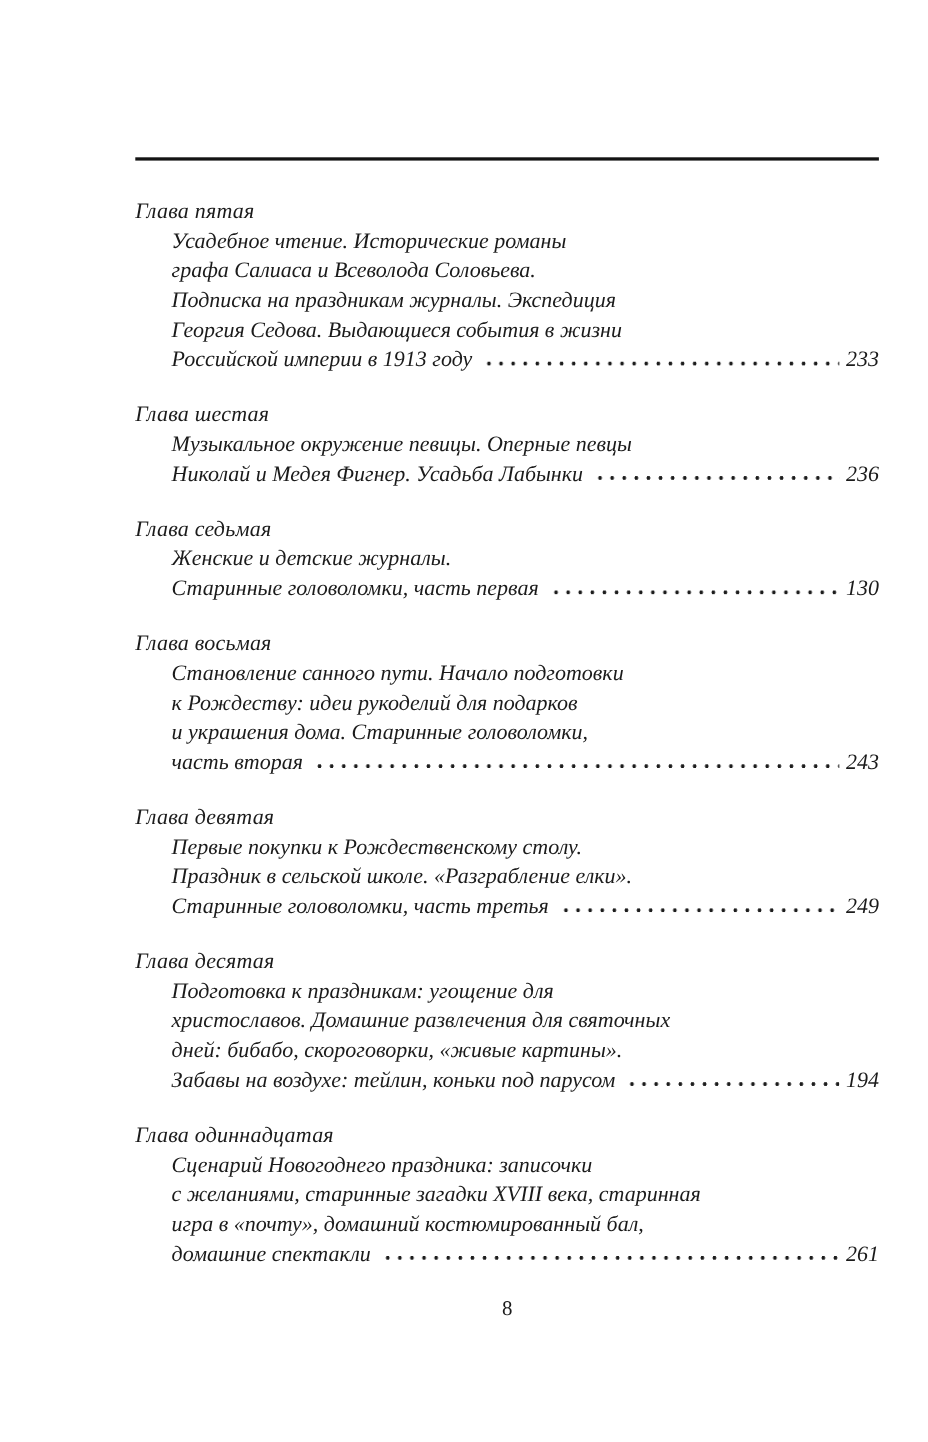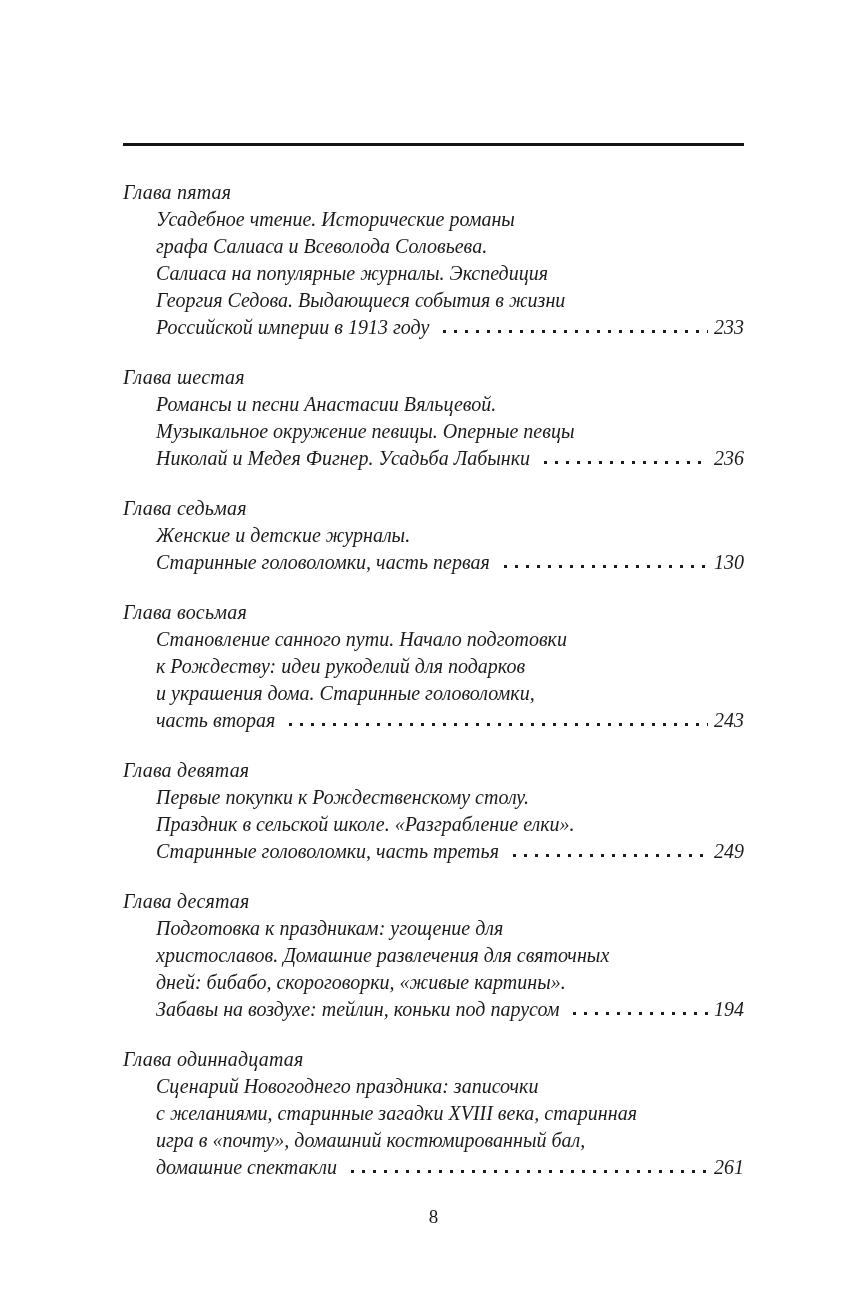--- a/index.html
+++ b/index.html
@@ -15,21 +15,21 @@
     color: #1b1b1b;
     -webkit-font-smoothing: antialiased;
   }
   .page {
     position: absolute;
     inset: 0;
     background: #ffffff;
   }
   .content {
     margin-left: 123px;
-    margin-right: 100px; 
+    margin-right: 45px; 
   }
   .rule {
     margin-top: 143px;
     height: 3px;
     background: #141414;
   }
   .toc {
     margin-top: 33px;
   }
   .chapter {
@@ -93,34 +93,33 @@
 
     <div class="rule"></div>
 
     <div class="toc">
 
       <section class="chapter">
         <h2 class="chapter-title">Глава пятая</h2>
         <div class="chapter-lines">
           <div class="line">Усадебное чтение. Исторические романы</div>
           <div class="line">графа Салиаса и Всеволода Соловьева.</div>
-          <div class="line">Салиаса на популярные журналы. Экспедиция</div>
+          <div class="line">Подписка на праздникам журналы. Экспедиция</div>
           <div class="line">Георгия Седова. Выдающиеся события в жизни</div>
           <div class="line line-last">
             <span class="tail">Российской империи в 1913 году</span>
             <span class="dots"></span>
             <span class="pagenum">233</span>
           </div>
         </div>
       </section>
 
       <section class="chapter">
         <h2 class="chapter-title">Глава шестая</h2>
         <div class="chapter-lines">
-          <div class="line">Романсы и песни Анастасии Вяльцевой.</div>
           <div class="line">Музыкальное окружение певицы. Оперные певцы</div>
           <div class="line line-last">
             <span class="tail">Николай и Медея Фигнер. Усадьба Лабынки</span>
             <span class="dots"></span>
             <span class="pagenum">236</span>
           </div>
         </div>
       </section>
 
       <section class="chapter">

